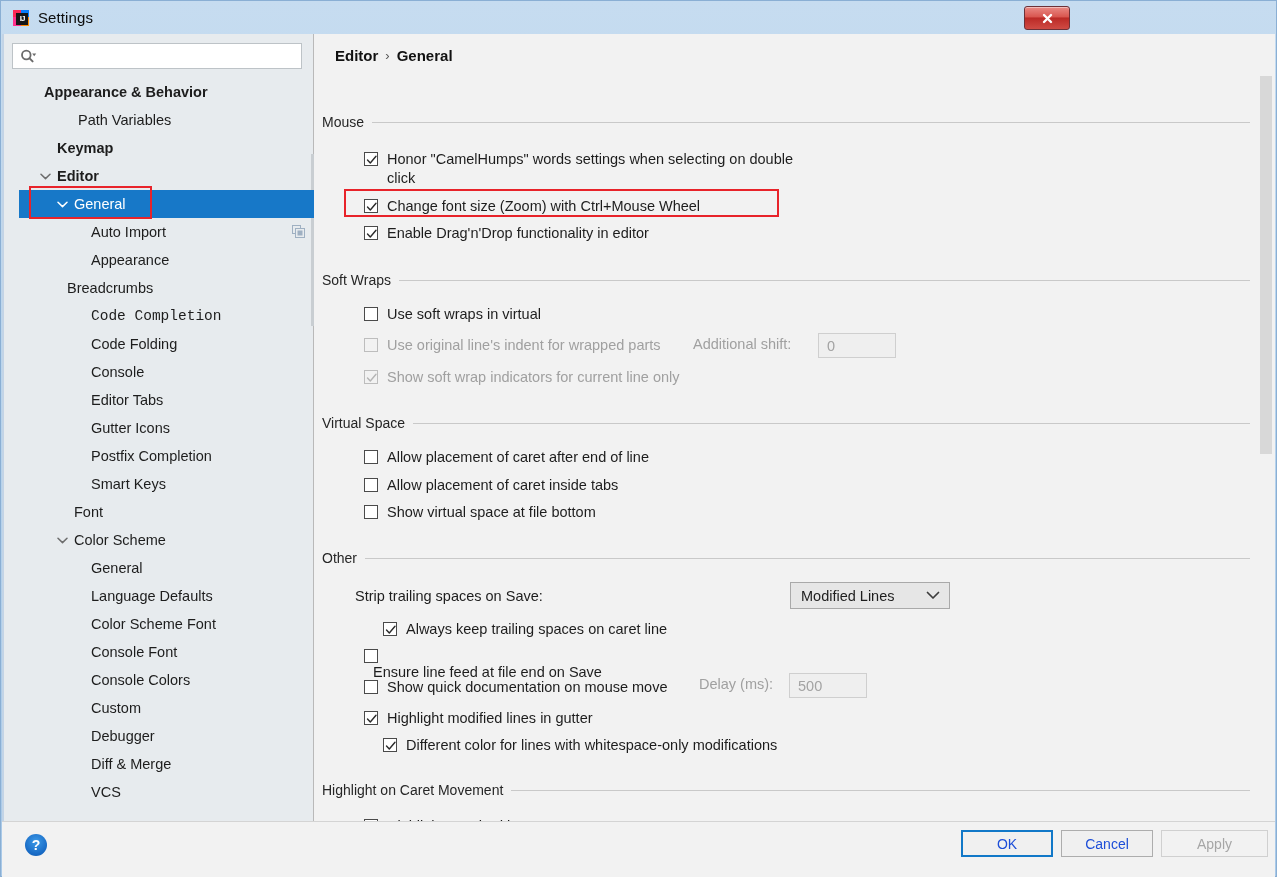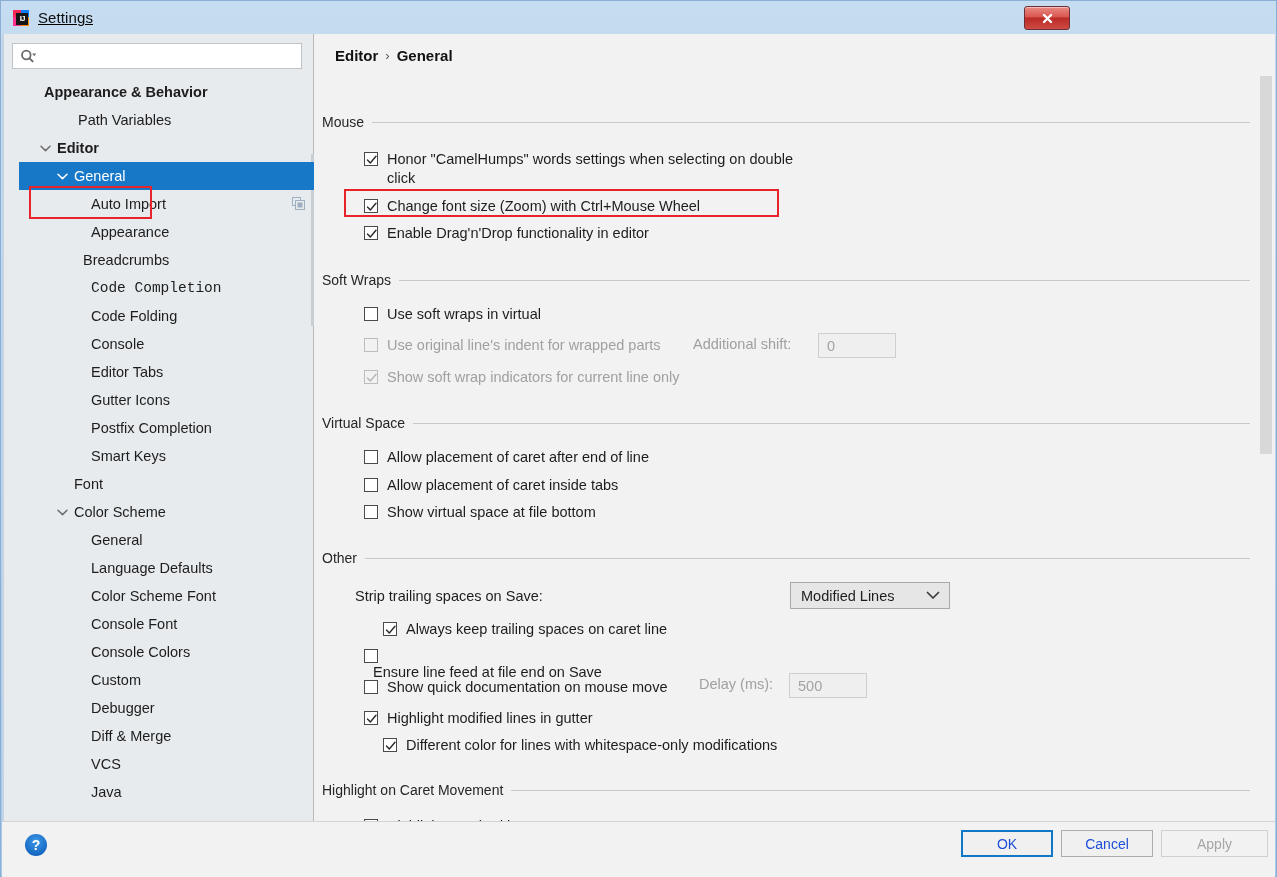--- a/index.html
+++ b/index.html
@@ -12,21 +12,21 @@
   #app{
     position:relative;width:1277px;height:877px;
     box-sizing:border-box;
     border:1px solid #8aafd4;
     background:linear-gradient(to bottom,#c6dcf0 0%,#b7d3ec 50%,#a9c9e8 100%);
   }
 
   
   .titlebar{
     position:absolute;left:0;top:0;width:1073px;height:33px;
-    display:flex;align-items:center;text-decoration:underline;
+    display:flex;align-items:center;
   }
   .app-icon{
     position:relative;width:18px;height:18px;margin-left:11px;margin-right:8px;
     flex:0 0 auto;
   }
   .app-icon .sq{position:absolute;left:1px;top:1px;width:16px;height:16px;}
   .app-icon .c-tl{position:absolute;left:0;top:0;width:8px;height:9px;background:#fe2857;}
   .app-icon .c-tr{position:absolute;right:0;top:0;width:8px;height:9px;background:#087cfa;}
   .app-icon .c-bl{position:absolute;left:0;bottom:0;width:8px;height:9px;background:#ff318c;}
   .app-icon .c-br{position:absolute;right:0;bottom:0;width:8px;height:9px;background:#fe8a00;}
@@ -207,20 +207,23 @@
         <div class="side-scroll-track"></div>
         <div class="side-scroll-thumb" style="top:76px;height:172px;"></div>
         <div id="tree-rows">
             <div class="tree-item bold">
               <span class="lbl" style="margin-left: 25px;">Appearance &amp; Behavior</span>
             </div>
             <div class="tree-item">
               <span class="lbl" style="margin-left: 59px;">Path Variables</span>
             </div>
             <div class="tree-item bold">
+              <span class="lbl" style="margin-left: 38px;">Keymap</span>
+            </div>
+            <div class="tree-item bold">
               <span class="arrow" style="left: 19px;">
                 <svg width="11" height="7" viewBox="0 0 11 7">
                   <path d="M1 1.3 L5.5 5.6 L10 1.3" stroke="#6d6d6d" stroke-width="1.5" fill="none" stroke-linecap="round" stroke-linejoin="round"></path>
                 </svg>
               </span>
               <span class="lbl" style="margin-left: 38px;">Editor</span>
             </div>
             <div class="tree-item sel">
               <span class="arrow" style="left: 36px;">
                 <svg width="11" height="7" viewBox="0 0 11 7">
@@ -234,21 +237,21 @@
               <span class="copy-icon"><svg width="13" height="13" viewBox="0 0 13 13">
                   <rect x="0.5" y="0.5" width="8" height="8" fill="none" stroke="#9fb0c2"></rect>
                   <rect x="3.5" y="3.5" width="9" height="9" fill="#e7ebee" stroke="#9fb0c2"></rect>
                   <rect x="5.5" y="5.5" width="5" height="5" fill="#9fb0c2"></rect>
                 </svg></span>
             </div>
             <div class="tree-item">
               <span class="lbl" style="margin-left: 72px;">Appearance</span>
             </div>
             <div class="tree-item">
-              <span class="lbl" style="margin-left: 64px;">Breadcrumbs</span>
+              <span class="lbl" style="margin-left: 48px;">Breadcrumbs</span>
             </div>
             <div class="tree-item">
               <span class="lbl" style="margin-left: 72px; font-family: Liberation Mono, monospace;">Code Completion</span>
             </div>
             <div class="tree-item">
               <span class="lbl" style="margin-left: 72px;">Code Folding</span>
             </div>
             <div class="tree-item">
               <span class="lbl" style="margin-left: 72px;">Console</span>
             </div>

